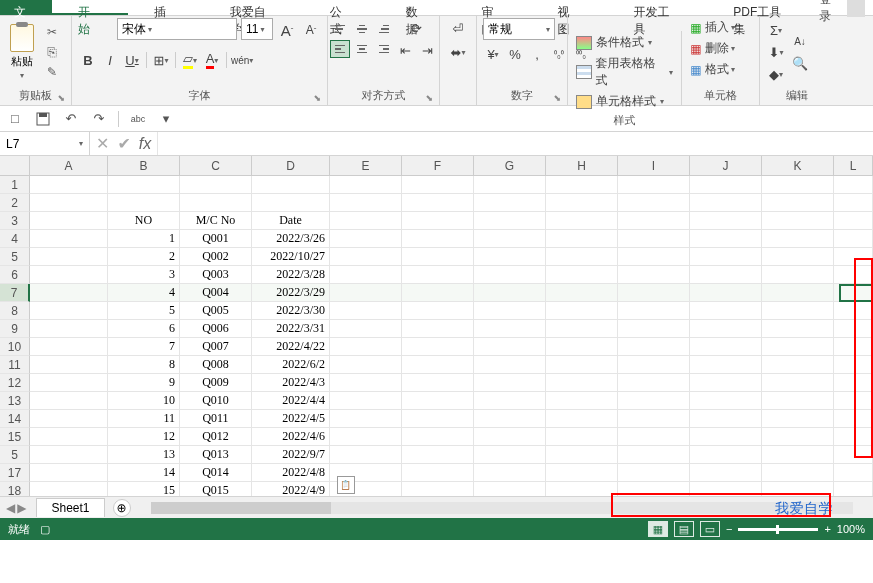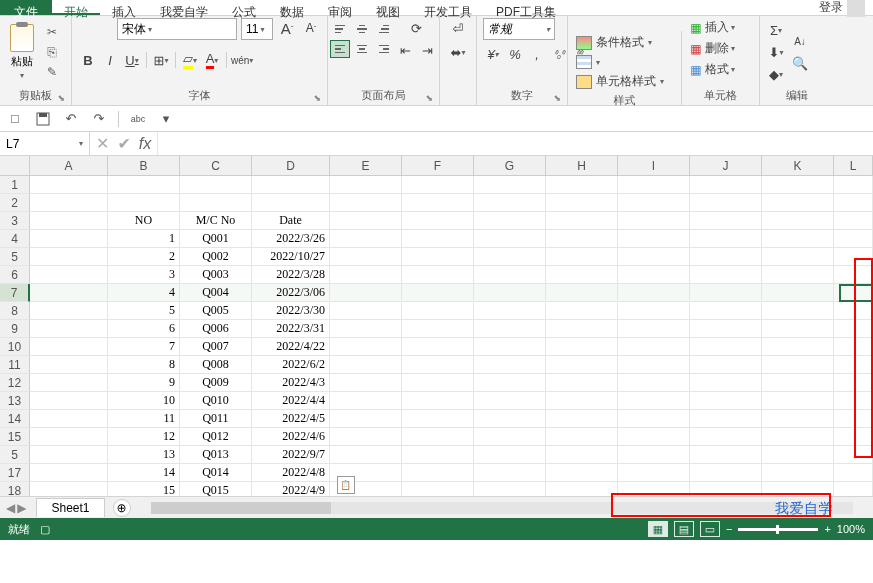--- a/index.html
+++ b/index.html
@@ -1,41 +1,41 @@
 <!DOCTYPE html>
 <html><head>
   <meta charset="utf-8">
   <style>
     * { margin: 0; padding: 0; box-sizing: border-box; font-family: "Microsoft YaHei", SimSun, sans-serif; }
     body { background: #fff; user-select: none; width: 873px; height: 583px; overflow: hidden; position: relative; }
     
     
     .menu-tabs { display: flex; background: #fff; border-bottom: 1px solid #d4d4d4; height: 16px; align-items: stretch; font-size: 12px; }
-    .menu-tab { padding: 4px 12px; cursor: pointer; color: #333; }
+    .menu-tab { padding: 4px 26px; cursor: pointer; color: #333; }
     .menu-tab.file { background: #217346; color: #fff; padding: 4px 14px;}
     .menu-tab.active { color: #217346; border-bottom: 2px solid #217346; }
     .login-area { margin-left: auto; display: flex; align-items: center; padding-right: 8px; gap: 4px; color: #444;}
     .avatar { width: 18px; height: 18px; background: #ddd; }
 
     
     .ribbon { display: flex; background: #f3f3f3; border-bottom: 1px solid #d4d4d4; height: 90px; }
     .ribbon-group { border-right: 1px solid #d4d4d4; display: flex; flex-direction: column; padding: 2px 6px 0 6px; }
     .ribbon-group-body { flex: 1; display: flex; align-items: center; gap: 4px; }
     .ribbon-group-label { text-align: center; font-size: 11px; color: #555; padding: 2px 0; position: relative; }
     .ribbon-group-label .dialog-launcher { position: absolute; right: 0; bottom: 2px; font-size: 9px; color: #888; cursor:pointer;}
     
     .big-icon-stack { display: flex; flex-direction: column; align-items: center; gap: 2px; font-size: 11px; cursor:pointer; padding: 2px;}
     .big-icon { width: 28px; height: 28px; display: flex; align-items:center; justify-content:center; }
     .paste-icon { width: 24px; height: 28px; border: 1px solid #c0a050; background: linear-gradient(#fff8e0,#fff); border-radius: 2px; position: relative;}
     .paste-icon::before { content:""; position:absolute; top:-3px; left:5px; width:12px; height:5px; background:#888; border-radius:2px;}
     
     .mini-btn { width: 20px; height: 18px; display:flex; align-items:center; justify-content:center; font-size: 12px; color:#555; cursor:pointer;}
     .mini-col { display: flex; flex-direction: column; gap: 2px;}
 
-    .font-row { display: flex; gap: 4px; align-items: flex-start; margin-bottom: 4px; padding-left: 39px;}
+    .font-row { display: flex; gap: 4px; align-items: flex-end; margin-bottom: 4px; padding-left: 39px;}
     .font-select { border: 1px solid #ababab; background:#fff; height: 22px; font-size: 12px; padding: 0 4px; display:flex; align-items:center; gap:2px;}
     .font-name { width: 120px;}
     .font-size { width: 32px;}
     .dropdown-arrow { font-size: 8px; color:#666;}
     
     .btn-row { display: flex; gap: 2px; align-items: center;}
     .format-btn { min-width: 20px; height: 20px; display:flex; align-items:center; justify-content:center; font-size: 13px; cursor:pointer; color:#444;}
     .sep { width:1px; height: 16px; background: #ccc; margin: 0 2px;}
     
     .align-grid { display: grid; grid-template-columns: repeat(3, 20px); gap: 2px;}
@@ -254,38 +254,38 @@
           <div class="format-btn">
               <span>⟳</span>
             </div>
           <div class="btn-row">
            <div class="format-btn">⇤</div>
            <div class="format-btn">⇥</div>
           </div>
         </div>
       </div>
     </div>
-    <div class="ribbon-group-label"><span>页面布局</span><span class="dialog-launcher">⬊</span></div>
+    <div class="ribbon-group-label"><span>对齐方式</span><span class="dialog-launcher">⬊</span></div>
   </div>
 
   <div class="ribbon-group" style="width:36px; border-right:none; padding:2px 2px 0 2px;">
     <div class="ribbon-group-body" style="flex-direction:column; gap:4px;">
       <div class="format-btn">
           <span>⏎</span>
         </div>
       <div class="format-btn">
           <span>⬌</span>
           <span class="dropdown-arrow">▾</span>
         </div>
     </div>
     <div class="ribbon-group-label">&nbsp;</div>
   </div>
 
   <div class="ribbon-group" style="width:92px; border-left:1px solid #d4d4d4;">
-    <div class="ribbon-group-body" style="flex-direction:column; gap:4px; align-items:flex-start;font-style:italic;">
+    <div class="ribbon-group-body" style="flex-direction:column; gap:4px; align-items:flex-start;">
       <div class="number-select">
           <span>常规</span>
           <span class="dropdown-arrow">▾</span>
         </div>
       <div class="btn-row">
         <div class="format-btn">¥<span class="dropdown-arrow">▾</span></div>
         <div class="format-btn">%</div>
         <div class="format-btn">,</div>
         <div class="format-btn" style="font-size:9px;">
             <span>⁰₀⁰</span>
@@ -300,20 +300,21 @@
 
   <div class="ribbon-group" style="width:114px;margin-top:15px;">
     <div class="ribbon-group-body" style="flex-direction:column; gap:2px; align-items:flex-start;">
       <div class="style-row">
           <span class="style-icon" style="background:linear-gradient(#f88,#8f8);"></span>
           <span>条件格式</span>
           <span class="dropdown-arrow">▾</span>
         </div>
       <div class="style-row">
           <span class="style-icon" style="background:repeating-linear-gradient(#cde 0 3px,#fff 3px 6px);"></span>
+          <span>套用表格格式</span>
           <span class="dropdown-arrow">▾</span>
         </div>
       <div class="style-row">
           <span class="style-icon" style="background:#fd8;"></span>
           <span>单元格样式</span>
           <span class="dropdown-arrow">▾</span>
         </div>
     </div>
     <div class="ribbon-group-label"><span>样式</span></div>
   </div>
@@ -490,21 +491,21 @@
         <div class="cell colw-I"></div>
         <div class="cell colw-J"></div>
         <div class="cell colw-K"></div>
         <div class="cell colw-L"></div>
       </div>
       <div class="row sel">
         <div class="row-h sel">7</div>
         <div class="cell colw-A"></div>
         <div class="cell colw-B r">4</div>
         <div class="cell colw-C c">Q004</div>
-        <div class="cell colw-D r">2022/3/06</div>
+        <div class="cell colw-D r">2022/3/29</div>
         <div class="cell colw-E"></div>
         <div class="cell colw-F"></div>
         <div class="cell colw-G"></div>
         <div class="cell colw-H"></div>
         <div class="cell colw-I"></div>
         <div class="cell colw-J"></div>
         <div class="cell colw-K"></div>
         <div class="cell colw-L"></div>
       </div>
       <div class="row">

